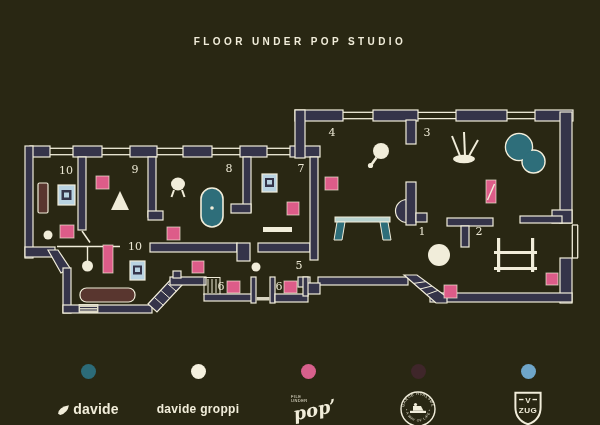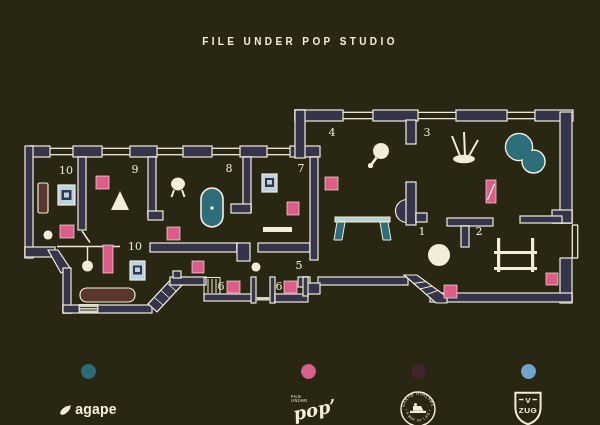--- a/index.html
+++ b/index.html
@@ -24,21 +24,21 @@
   .pop-main{position:absolute;top:7px;left:8px;font-family:"DejaVu Serif",serif;font-style:italic;
     font-weight:bold;font-size:18px;transform:rotate(-12deg);}
   .seal-text{fill:#f1edda;letter-spacing:.6px;}
 </style>
 </head>
 <body>
 
 <div id="stage" style="background: rgb(41, 39, 19);">
 
   <div class="title-block">
-    <div>FILE UNDER POP STUDIO</div>
+    <div>FLOOR UNDER POP STUDIO</div>
   </div>
 
   <svg width="600" height="425" viewBox="0 0 600 425" style="position:absolute;left:0;top:0;">
 
     <g id="walls">
 
       <rect class="w" x="30" y="146" width="20" height="11"></rect>
       <rect class="w" x="73" y="146" width="29" height="11"></rect>
       <rect class="w" x="130" y="146" width="27" height="11"></rect>
       <rect class="w" x="183" y="146" width="29" height="11"></rect>
@@ -268,25 +268,31 @@
       </g>
   </svg>
 
   <div class="brand-col" style="left:28px;">
     <div class="dot" style="background: rgb(44, 107, 120);"></div>
     <div class="logo">
       <span class="agape-wrap">
         <svg width="13" height="11" viewBox="0 0 12 10">
           <path d="M1,9 Q1,3 11,1 Q10,8 3,10 Z" fill="#f1edda"></path>
         </svg>
-        <span>agape</span>
+        <span>davide</span>
       </span>
     </div>
   </div>
 
+  <div class="brand-col" style="left:138px;">
+    <div class="dot" style="background: rgb(245, 241, 223);"></div>
+    <div class="logo">
+      <span class="groppi">davide groppi</span>
+    </div>
+  </div>
 
   <div class="brand-col" style="left:248px;">
     <div class="dot" style="background: rgb(215, 96, 140);"></div>
     <div class="logo">
       <span class="pop-wrap">
         <span class="pop-sub">
           <span>FILE</span><br>
           <span>UNDER</span>
         </span>
         <span class="pop-main">pop’</span>

